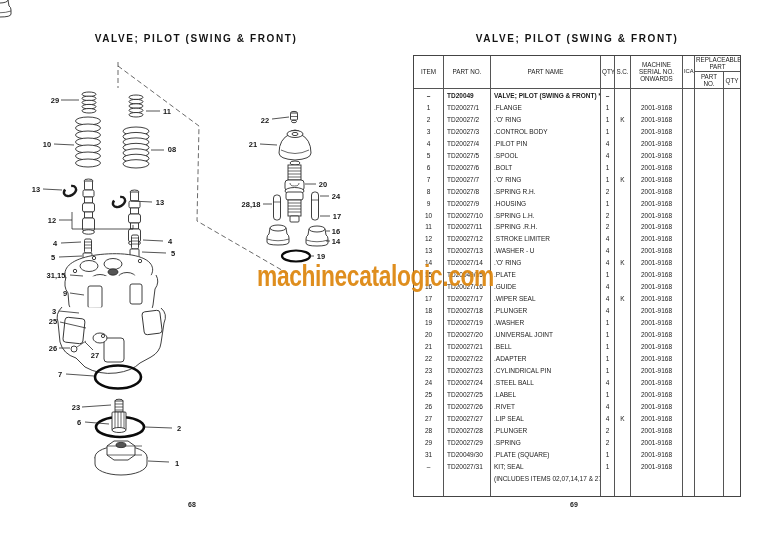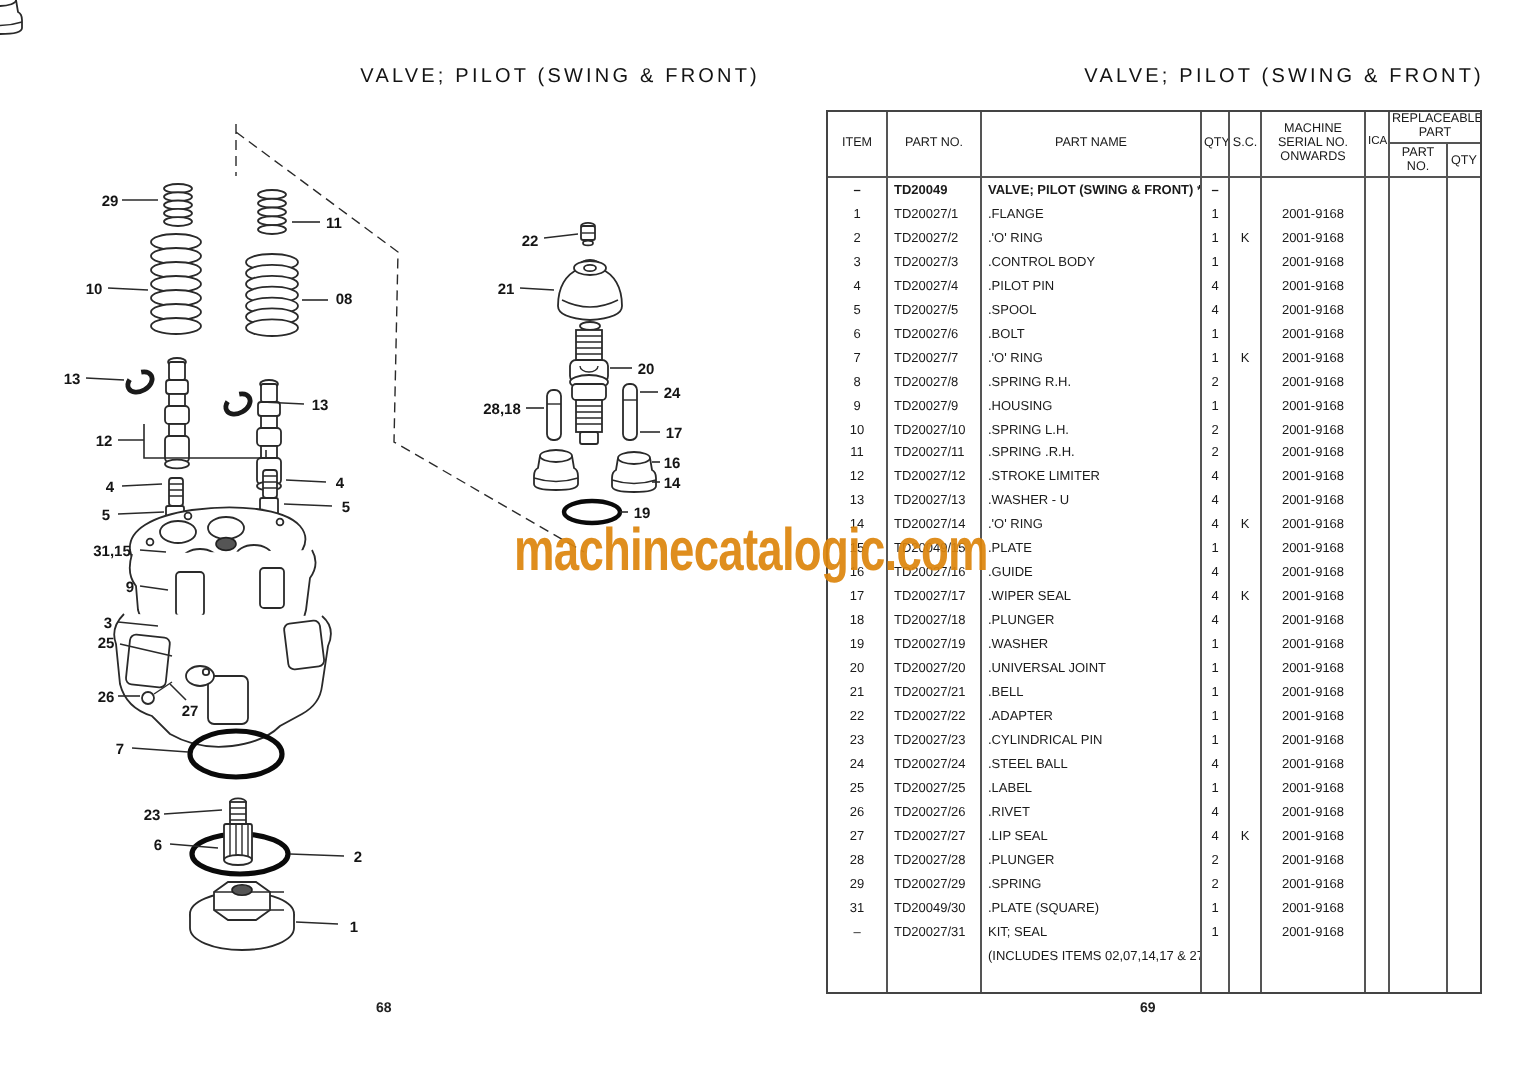--- a/index.html
+++ b/index.html
@@ -2,21 +2,21 @@
 <html><head>
 <meta charset="utf-8">
 <style>
   html,body{margin:0;padding:0;}
   body{
     width:768px;height:543px;position:relative;background:#ffffff;
     font-family:"Liberation Sans",sans-serif;color:#111;overflow:hidden;
   }
   .abs{position:absolute;}
   .page-title{
-    font-size:10px;font-weight:normal;letter-spacing:1.6px;text-align:right;
+    font-size:10px;font-weight:bold;letter-spacing:1.6px;text-align:center;
     white-space:nowrap;color:#131313;
   }
   #left-title{left:12px;top:33px;width:368px;}
   #right-title{left:412px;top:33px;width:330px;}
   .page-num{font-size:7px;font-weight:bold;color:#222;}
   #page-num-left{left:188px;top:501px;}
   #page-num-right{left:570px;top:501px;}
 
   
   #parts-table{

